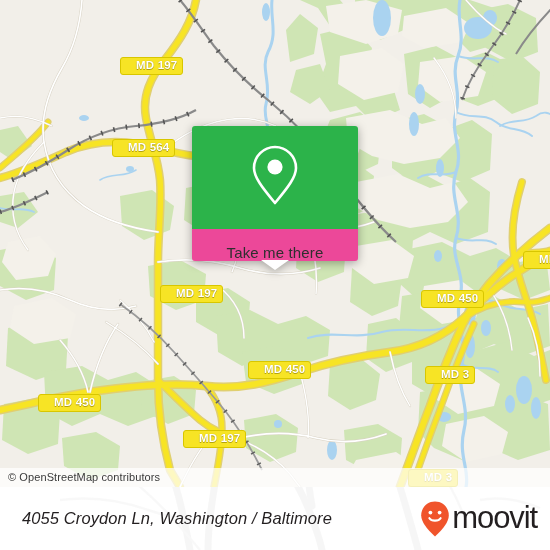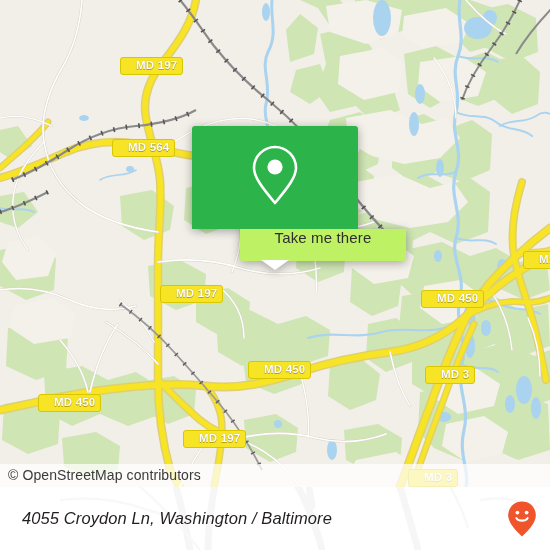--- a/index.html
+++ b/index.html
@@ -37,21 +37,21 @@
     white-space:nowrap;
     text-shadow:0 1px 0 rgba(130,115,0,.55), 0 0 1px rgba(130,115,0,.5);
     z-index:40;
   }
 
   
   #attrib {
     position:absolute; left:0; bottom:0;
     width:100%;
     background:rgba(255,255,255,.72);
-    font-size:14px;
+    font-size:11px;
     color:#3a3a3a;
     padding:3px 0 4px 8px;
     z-index:60;
     letter-spacing:.1px;
   }
 
   
   #card {
     position:absolute;
     left:192px; top:126px;
@@ -62,23 +62,23 @@
   }
   #card-head {
     position:absolute; left:0; top:0;
     width:166px; height:103px;
     background:#2cb34a;
     border-radius:3px 3px 0 0;
   }
   #card-foot {
     position:absolute; left:0; top:103px;
     width:166px; height:32px;
-    background:#bef264;
+    background:#ec4899;
     border-radius:0 0 3px 3px;
-    display:flex; align-items:flex-start; justify-content:center;margin-left:48px;
+    display:flex; align-items:flex-end; justify-content:center;
   }
   #card-foot span {
     font-size:15px;
     color:#2f2f2f;
     letter-spacing:.15px;
   }
   #card-tail {
     position:absolute; left:69px; top:134px;
     width:0; height:0;
     border-left:14px solid transparent;
@@ -391,16 +391,17 @@
 
     <div id="footer-addr">4055 Croydon Ln, Washington / Baltimore</div>
 
     <div id="footer-logo">
       <svg width="30" height="38" viewBox="0 0 30 38">
         <path d="M15,1.5 C7.3,1.5 1.2,7.6 1.2,15.2 C1.2,21.5 6.4,28.5 15,36.5 C23.6,28.5 28.8,21.5 28.8,15.2 C28.8,7.6 22.7,1.5 15,1.5 Z" fill="#F0542B"></path>
         <circle cx="10.4" cy="12.6" r="1.9" fill="#ffffff"></circle>
         <circle cx="19.6" cy="12.6" r="1.9" fill="#ffffff"></circle>
         <path d="M9.4,18.2 C11.4,21.4 18.6,21.4 20.6,18.2" fill="none" stroke="#ffffff" stroke-width="2.1" stroke-linecap="round"></path>
       </svg>
+      <span class="logo-word">moovit</span>
     </div>
   </div>
 
 </div>
 
 </body></html>

